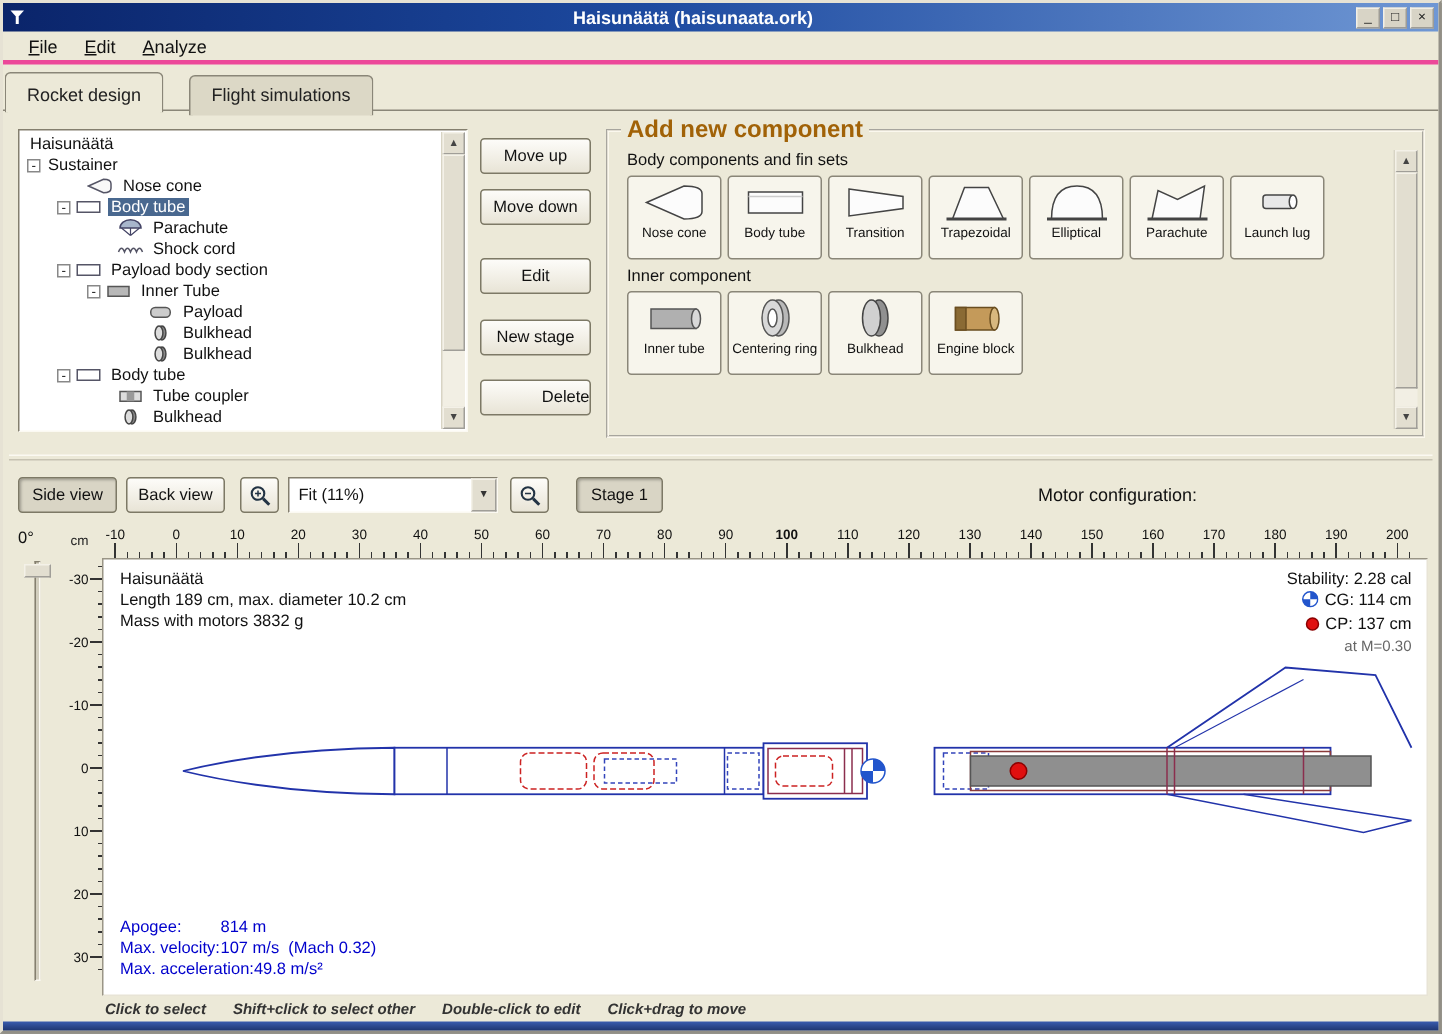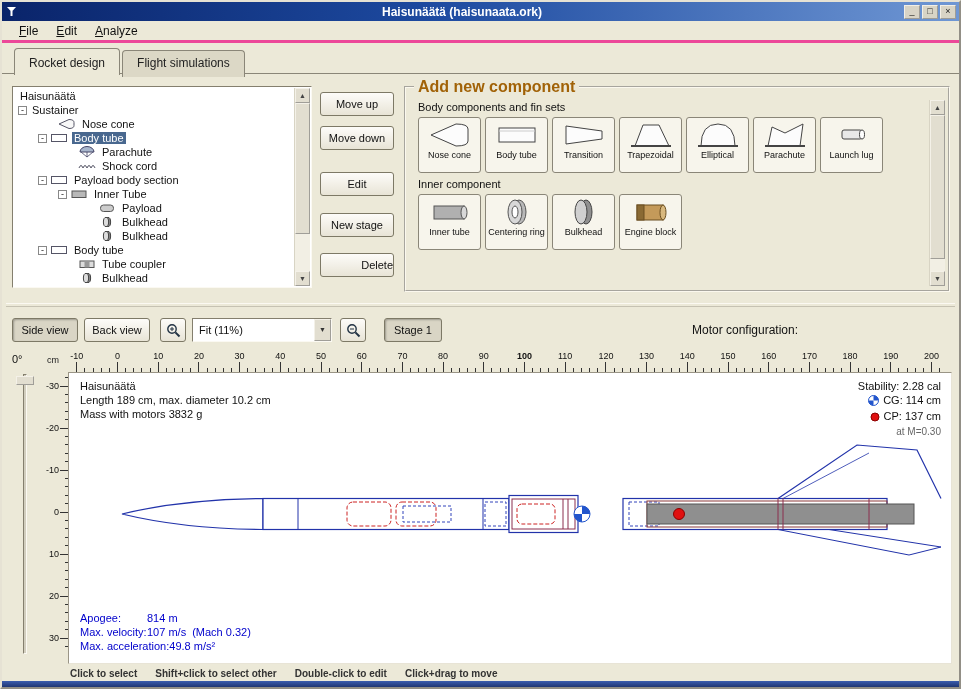--- a/index.html
+++ b/index.html
@@ -18,21 +18,21 @@
     font-size:9px; line-height:11px; text-align:center; color:#222; cursor:default; }
   .app-icon { width:15px; height:14px; display:flex; align-items:center; }
 
   
   .menubar { position:absolute; top:19px; left:0; right:0; height:22px; display:flex;
     align-items:center; padding-left:8px; border-bottom:3px solid #ec4899; }
   .menu-item { display:inline-block; padding:3px 9px; font-size:12px; color:#111; }
   .menu-item::first-letter { text-decoration:underline; }
 
   
-  .tabstrip { position:absolute; top:46px; left:12px; display:flex; gap:2px; z-index:3; }
+  .tabstrip { position:absolute; top:46px; left:1px; display:flex; gap:17px; z-index:3; }
   .tab { padding:5px 14px; font-size:12px; border:1px solid #8a8678; border-bottom:none;
     border-radius:4px 4px 0 0; background:#dcd8c6; position:relative; top:2px; z-index:1; color:#222;}
   .tab.active { background:#ece9d8; top:0; padding-top:7px; z-index:3; }
   .tabline { position:absolute; top:71px; left:0; right:0; border-top:1px solid #8a8678; z-index:2; }
 
   
   .tree-panel { position:absolute; left:10px; top:84px; width:300px; height:202px; background:#fff;
     border:1px solid; border-color:#847f6e #fbf9f2 #fbf9f2 #847f6e; }
   .tree { position:absolute; left:1px; top:2px; right:17px; bottom:2px; overflow:hidden; }
   .tree-row { display:flex; align-items:center; height:14px; font-size:11px; white-space:nowrap; }
@@ -104,21 +104,21 @@
   .stability-block { position:absolute; right:10px; top:6px; font-size:11px; color:#111;
     text-align:right; line-height:14px; }
   .stability-block .mach { font-size:10px; color:#666; }
   .leg-icon { display:inline-block; vertical-align:-2px; margin-right:4px; }
   .flight-stats { position:absolute; left:11px; top:238px; font-size:11px; color:#0000cc;
     line-height:14px; }
   .stat-label { display:inline-block; min-width:67px; }
   .stat-extra { margin-left:6px; }
 
   .statusbar { position:absolute; left:68px; top:666px; font-size:10px; font-weight:bold;
-    color:#333; }
+    color:#333;font-style:italic; }
   .statusbar span { margin-right:18px; }
   .task-strip { position:absolute; left:-2px; right:-2px; bottom:-2px; height:8px;
     background:linear-gradient(#3a5cae,#16295e); }
 </style>
 </head>
 <body>
 
 <div class="window">
 
   <div class="titlebar">

